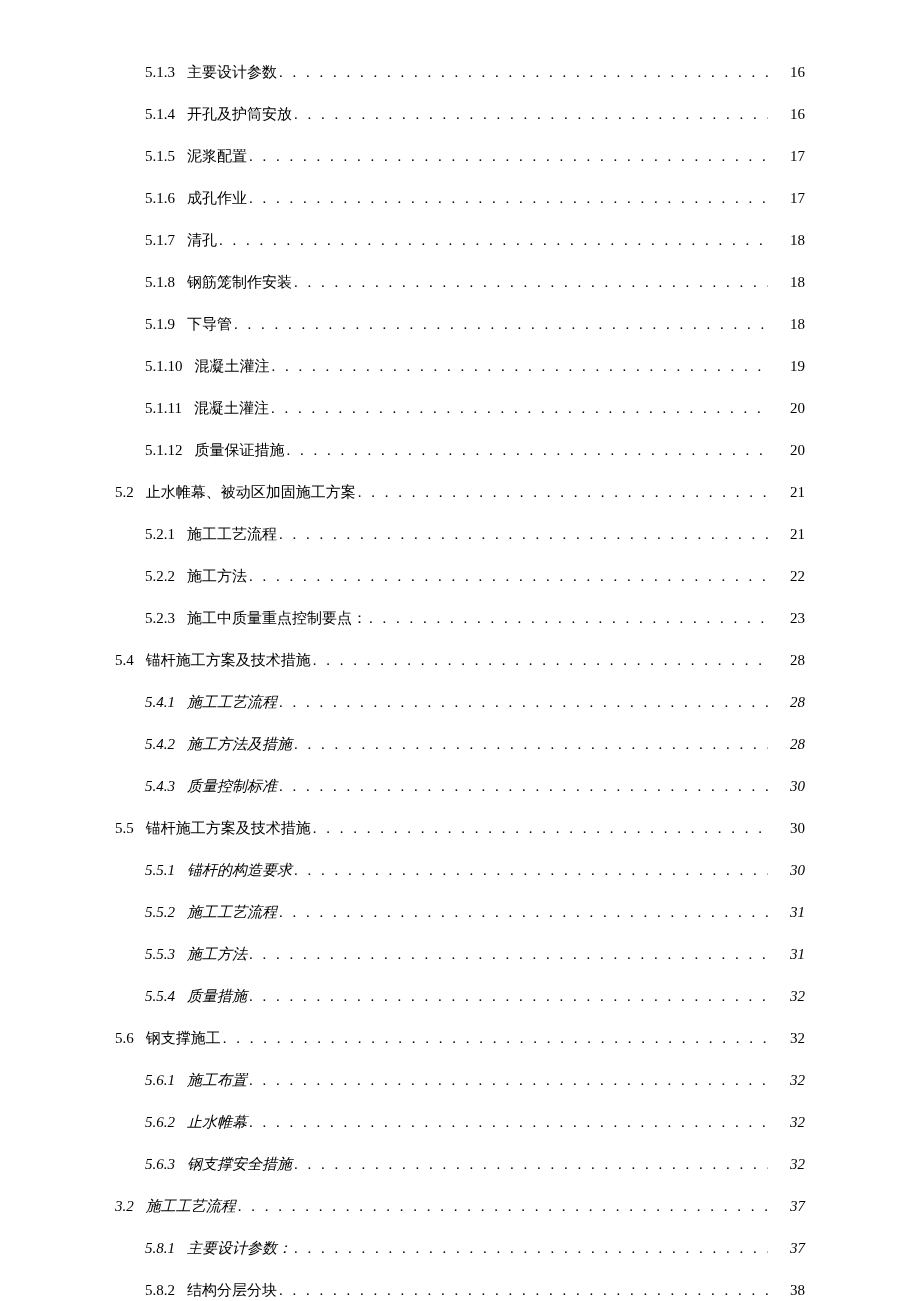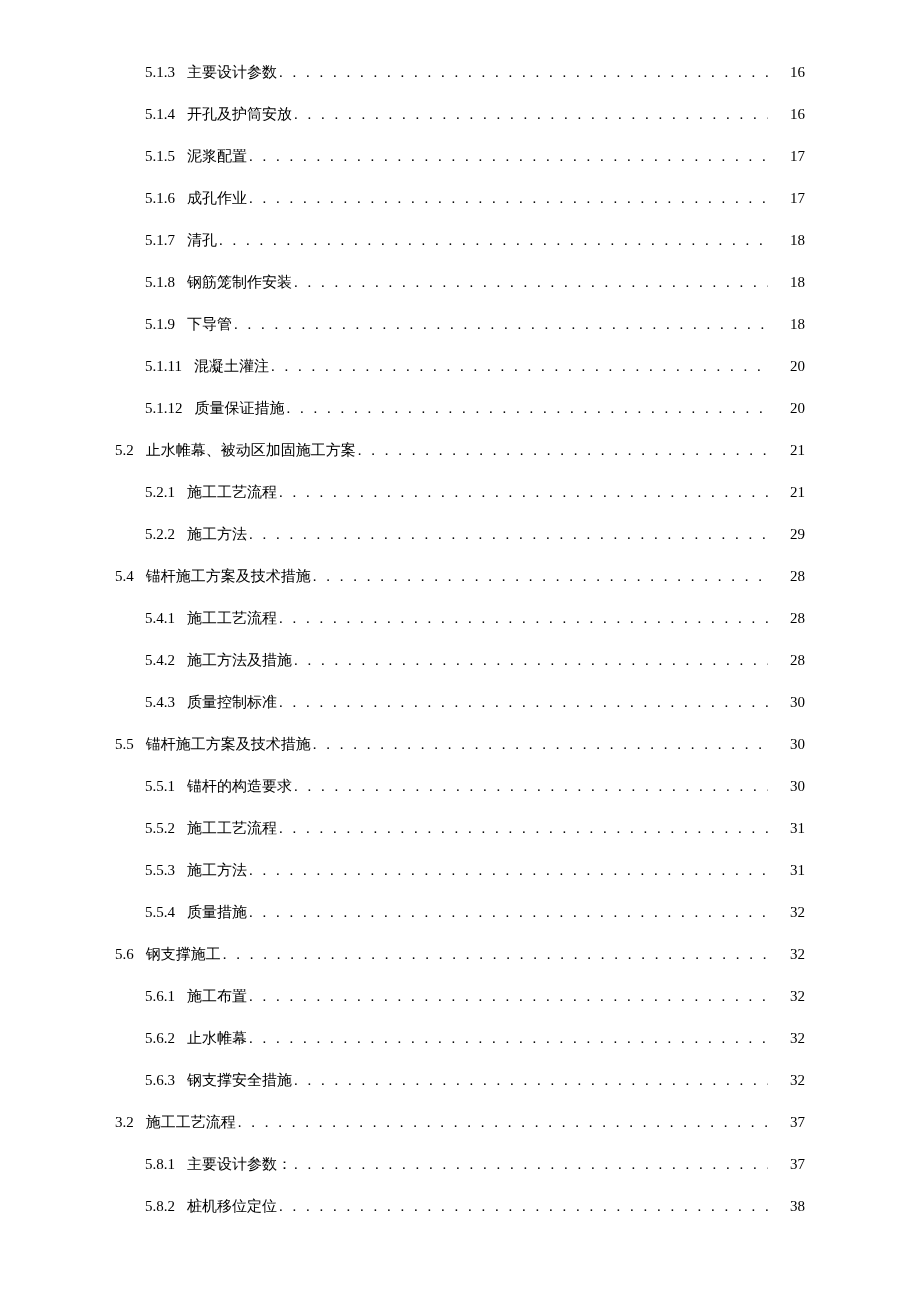--- a/index.html
+++ b/index.html
@@ -46,20 +46,21 @@
     .toc-dots::after {
       content: ". . . . . . . . . . . . . . . . . . . . . . . . . . . . . . . . . . . . . . . . . . . . . . . . . . . . . . . . . . . . . . . . . . . . . . . . . . . . . . . . . . . . . . . . . . . . . . . . . . . .";
     }
     .toc-page {
       white-space: nowrap;
       margin-left: 20px;
     }
     .italic .toc-number,
     .italic .toc-title,
     .italic .toc-page {
+      font-style: italic;
     }
   </style>
 </head>
 <body>
 
 <div class="page" id="toc-container">
     <div class="toc-entry level-3">
       <span class="toc-number">5.1.3</span>
       <span class="toc-title">主要设计参数</span>
       <span class="toc-dots"></span>
@@ -95,20 +96,26 @@
       <span class="toc-dots"></span>
       <span class="toc-page">18</span>
     </div>
     <div class="toc-entry level-3">
       <span class="toc-number">5.1.9</span>
       <span class="toc-title">下导管</span>
       <span class="toc-dots"></span>
       <span class="toc-page">18</span>
     </div>
     <div class="toc-entry level-3">
+      <span class="toc-number">5.1.10</span>
+      <span class="toc-title">混凝土灌注</span>
+      <span class="toc-dots"></span>
+      <span class="toc-page">19</span>
+    </div>
+    <div class="toc-entry level-3">
       <span class="toc-number">5.1.11</span>
       <span class="toc-title">混凝土灌注</span>
       <span class="toc-dots"></span>
       <span class="toc-page">20</span>
     </div>
     <div class="toc-entry level-3">
       <span class="toc-number">5.1.12</span>
       <span class="toc-title">质量保证措施</span>
       <span class="toc-dots"></span>
       <span class="toc-page">20</span>
@@ -122,21 +129,27 @@
     <div class="toc-entry level-3">
       <span class="toc-number">5.2.1</span>
       <span class="toc-title">施工工艺流程</span>
       <span class="toc-dots"></span>
       <span class="toc-page">21</span>
     </div>
     <div class="toc-entry level-3">
       <span class="toc-number">5.2.2</span>
       <span class="toc-title">施工方法</span>
       <span class="toc-dots"></span>
-      <span class="toc-page">29</span>
+      <span class="toc-page">22</span>
+    </div>
+    <div class="toc-entry level-3">
+      <span class="toc-number">5.2.3</span>
+      <span class="toc-title">施工中质量重点控制要点：</span>
+      <span class="toc-dots"></span>
+      <span class="toc-page">23</span>
     </div>
     <div class="toc-entry level-2">
       <span class="toc-number">5.4</span>
       <span class="toc-title">锚杆施工方案及技术措施</span>
       <span class="toc-dots"></span>
       <span class="toc-page">28</span>
     </div>
     <div class="toc-entry level-3 italic">
       <span class="toc-number">5.4.1</span>
       <span class="toc-title">施工工艺流程</span>
@@ -216,17 +229,17 @@
       <span class="toc-page">37</span>
     </div>
     <div class="toc-entry level-3 italic">
       <span class="toc-number">5.8.1</span>
       <span class="toc-title">主要设计参数：</span>
       <span class="toc-dots"></span>
       <span class="toc-page">37</span>
     </div>
     <div class="toc-entry level-3">
       <span class="toc-number">5.8.2</span>
-      <span class="toc-title">桩机移位定位</span>
+      <span class="toc-title">结构分层分块</span>
       <span class="toc-dots"></span>
       <span class="toc-page">38</span>
     </div>
   </div>
 
 </body></html>

